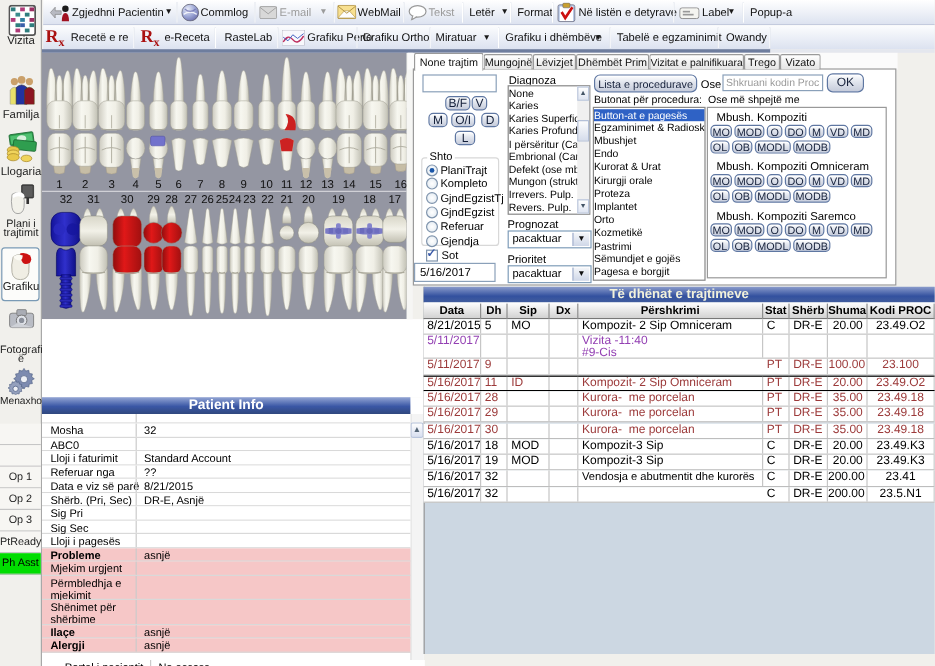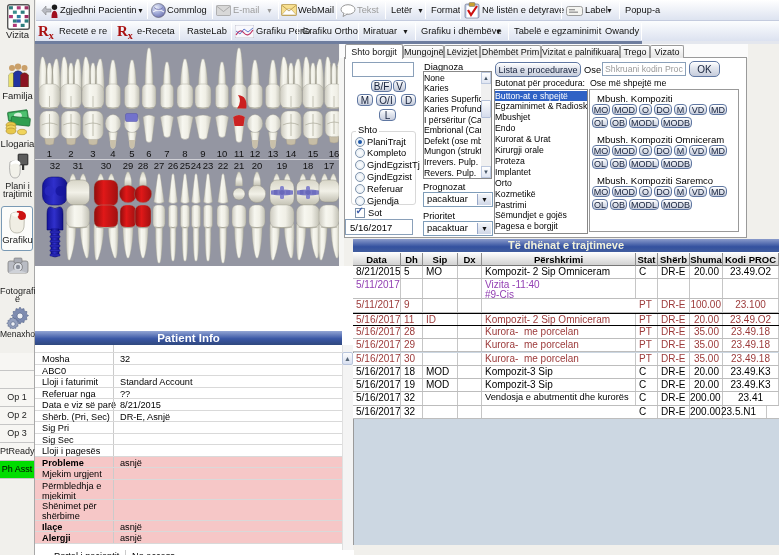--- a/index.html
+++ b/index.html
@@ -563,21 +563,21 @@
     <span class="plab"><b>Alergji</b></span>
     <span class="pval">asnjë</span>
     <span style="position:absolute;left:78px;top:0;bottom:0;width:1px;background:#cbcbcb;"></span>
   </div>
 <div class="pirow" style="left:35px;top:550px;height:30px;margin-left:12px;">
     <span class="plab">Portal i pacientit</span>
     <span class="pval">No access</span>
     <span style="position:absolute;left:78px;top:0;bottom:0;width:1px;background:#cbcbcb;"></span>
   </div>
 <div class="abs" style="left:340px;top:44px;width:408px;height:14px;background:#fbfbfb;"></div>
-<div class="tab" style="left:345px;width:58px;top:44px;height:15px;background:#fff;z-index:4;line-height:15px;">Shto borgjit</div>
+<div class="tab" style="left:345px;width:58px;top:44px;height:15px;background:#fff;z-index:4;line-height:15px;">None trajtim</div>
 <div class="tab" style="left:403px;width:41px;">Mungojnë</div>
 <div class="tab" style="left:444px;width:36px;">Lëvizjet</div>
 <div class="tab" style="left:480px;width:61px;">Dhëmbët Prim</div>
 <div class="tab" style="left:541px;width:79px;font-size:8.6px;">Vizitat e palnifikuara</div>
 <div class="tab" style="left:620px;width:30px;">Trego</div>
 <div class="tab" style="left:650px;width:34px;">Vizato</div>
 <div class="abs" style="left:344px;top:57px;width:403px;height:181px;background:#fff;border:1px solid #9a9a9a;"></div>
 <div class="inp" style="left:352px;top:62px;width:62px;height:15px;"></div>
 <div class="qbtn" style="left:371px;top:80px;width:21px;height:12px;line-height:11px;font-size:10px;">B/F</div>
 <div class="qbtn" style="left:393px;top:80px;width:13px;height:12px;line-height:11px;font-size:10px;">V</div>
@@ -624,21 +624,21 @@
 <div class="combo" style="left:423px;top:192px;width:70px;height:15px;">pacaktuar<span class="cbtn">▼</span></div>
 <div class="lbl" style="left:423px;top:211px;">Prioritet</div>
 <div class="combo" style="left:423px;top:221px;width:70px;height:15px;">pacaktuar<span class="cbtn">▼</span></div>
 <div class="qbtn" style="left:495px;top:62px;width:86px;height:15px;line-height:14px;font-size:9px;border-radius:5px;">Lista e procedurave</div>
 <div class="lbl" style="left:584px;top:65px;">Ose</div>
 <div class="inp" style="left:602px;top:62px;width:84px;height:14px;color:#9a9a9a;font-size:8.7px;line-height:13px;padding-left:2px;">Shkruani kodin Proc</div>
 <div class="qbtn" style="left:689px;top:61px;width:31px;height:16px;line-height:15px;font-size:10px;border-radius:5px;">OK</div>
 <div class="lbl" style="left:590px;top:78px;font-size:8.8px;">Ose më shpejtë me</div>
 <div class="lbl" style="left:495px;top:78px;font-size:8.8px;">Butonat për procedura:</div>
 <div class="abs" style="left:494px;top:89px;width:94px;height:145px;background:#fff;border:1px solid #888;"></div>
-<div class="abs" style="left:495px;top:90.5px;width:92px;height:10.6px;font-size:8.7px;line-height:10.6px;white-space:nowrap;overflow:hidden;background:#2f62c5;color:#fff;">Button-at e shpejtë</div>
+<div class="abs" style="left:495px;top:90.5px;width:92px;height:10.6px;font-size:8.7px;line-height:10.6px;white-space:nowrap;overflow:hidden;background:#2f62c5;color:#fff;">Button-at e pagesës</div>
 <div class="abs" style="left:495px;top:101.4px;width:92px;height:10.6px;font-size:8.7px;line-height:10.6px;white-space:nowrap;overflow:hidden;">Egzaminimet &amp; Radioskop</div>
 <div class="abs" style="left:495px;top:112.3px;width:92px;height:10.6px;font-size:8.7px;line-height:10.6px;white-space:nowrap;overflow:hidden;">Mbushjet</div>
 <div class="abs" style="left:495px;top:123.2px;width:92px;height:10.6px;font-size:8.7px;line-height:10.6px;white-space:nowrap;overflow:hidden;">Endo</div>
 <div class="abs" style="left:495px;top:134.1px;width:92px;height:10.6px;font-size:8.7px;line-height:10.6px;white-space:nowrap;overflow:hidden;">Kurorat &amp; Urat</div>
 <div class="abs" style="left:495px;top:145.0px;width:92px;height:10.6px;font-size:8.7px;line-height:10.6px;white-space:nowrap;overflow:hidden;">Kirurgji orale</div>
 <div class="abs" style="left:495px;top:155.9px;width:92px;height:10.6px;font-size:8.7px;line-height:10.6px;white-space:nowrap;overflow:hidden;">Proteza</div>
 <div class="abs" style="left:495px;top:166.8px;width:92px;height:10.6px;font-size:8.7px;line-height:10.6px;white-space:nowrap;overflow:hidden;">Implantet</div>
 <div class="abs" style="left:495px;top:177.7px;width:92px;height:10.6px;font-size:8.7px;line-height:10.6px;white-space:nowrap;overflow:hidden;">Orto</div>
 <div class="abs" style="left:495px;top:188.6px;width:92px;height:10.6px;font-size:8.7px;line-height:10.6px;white-space:nowrap;overflow:hidden;">Kozmetikë</div>
 <div class="abs" style="left:495px;top:199.5px;width:92px;height:10.6px;font-size:8.7px;line-height:10.6px;white-space:nowrap;overflow:hidden;">Pastrimi</div>
@@ -803,13 +803,13 @@
     <span class="gc" style="left:370px;width:56px;text-align:center;padding-left:0;">23.41</span>
   </div>
 <div class="grow" style="left:353px;top:405.7px;height:13.3px;border-bottom:1px solid #bdbdbd;">
     <span class="gc" style="left:0px;width:48px;">5/16/2017</span>
     <span class="gc" style="left:48px;width:22px;">32</span>
     <span class="gc" style="left:70px;width:35px;"></span>
     <span class="gc" style="left:105px;width:24px;"></span>
     <span class="gc" style="left:283px;width:22px;">C</span>
     <span class="gc" style="left:305px;width:32px;">DR-E</span>
     <span class="gc" style="left:337px;width:33px;text-align:right;padding-right:3px;padding-left:0;">200.00</span>
-    <span class="gc" style="left:358px;width:56px;text-align:center;padding-left:0;">23.5.N1</span>
+    <span class="gc" style="left:370px;width:56px;text-align:center;padding-left:0;">23.5.N1</span>
   </div>
 </body></html>

